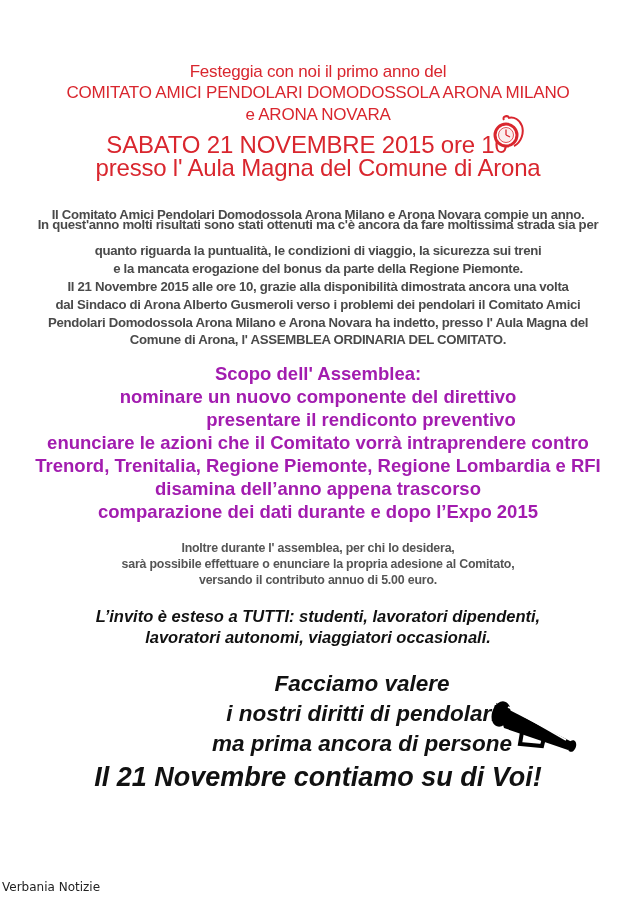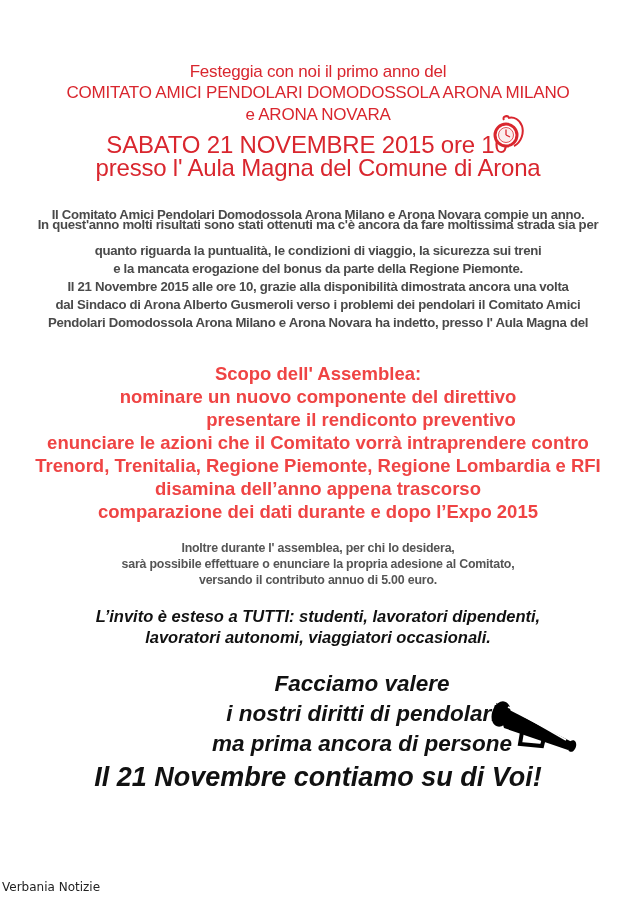--- a/index.html
+++ b/index.html
@@ -33,21 +33,21 @@
       font-weight: 300;
     }
     .header-sm { font-size: 17px; letter-spacing: -0.2px; }
     .header-lg { font-size: 24px; letter-spacing: -0.2px; }
     .grey {
       color: #4a4a4a;
       font-size: 13.2px;
       letter-spacing: -0.3px;
     }
     .black-md {
-      color: #ef4444;
+      color: #a21caf;
       font-size: 18.5px;
     }
     .grey-sm {
       color: #555555;
       font-size: 12.4px;
       letter-spacing: -0.2px;
     }
     .italic-md {
       color: #111111;
       font-size: 16.5px;
@@ -99,20 +99,21 @@
     <line x1="18" y1="21" x2="22" y2="23" stroke="#d9262e" stroke-width="1.3"></line>
   </svg>
 
   <div class="line grey" style="top:207px;">Il Comitato Amici Pendolari Domodossola Arona Milano e Arona Novara compie un anno.</div>
   <div class="line grey" style="top:217px;">In quest'anno molti risultati sono stati ottenuti ma c'è ancora da fare moltissima strada sia per</div>
   <div class="line grey" style="top:243px;">quanto riguarda la puntualità, le condizioni di viaggio, la sicurezza sui treni</div>
   <div class="line grey" style="top:261px;">e la mancata erogazione del bonus da parte della Regione Piemonte.</div>
   <div class="line grey" style="top:279px;">Il 21  Novembre 2015  alle ore 10, grazie alla disponibilità dimostrata ancora una volta</div>
   <div class="line grey" style="top:297px;">dal Sindaco di Arona Alberto Gusmeroli verso i problemi dei pendolari  il Comitato Amici</div>
   <div class="line grey" style="top:315px;">Pendolari Domodossola Arona Milano e Arona Novara  ha indetto, presso l' Aula Magna del</div>
+  <div class="line grey" style="top:332px;">Comune di Arona, l' ASSEMBLEA ORDINARIA  DEL COMITATO.</div>
 
   <div class="line black-md" style="top:363px;">Scopo dell' Assemblea:</div>
   <div class="line black-md" style="top:386px;">nominare un nuovo componente del direttivo</div>
   <div class="line black-md" style="top:409px;margin-left:43px;">presentare il  rendiconto preventivo</div>
   <div class="line black-md" style="top:432px;">enunciare le azioni che il Comitato vorrà intraprendere  contro</div>
   <div class="line black-md" style="top:455px;">Trenord, Trenitalia, Regione Piemonte, Regione Lombardia e RFI</div>
   <div class="line black-md" style="top:478px;">disamina dell’anno appena trascorso</div>
   <div class="line black-md" style="top:501px;">comparazione dei dati durante e dopo l’Expo 2015</div>
 
   <div class="line grey-sm" style="top:541px;">Inoltre durante l' assemblea, per chi lo desidera,</div>

